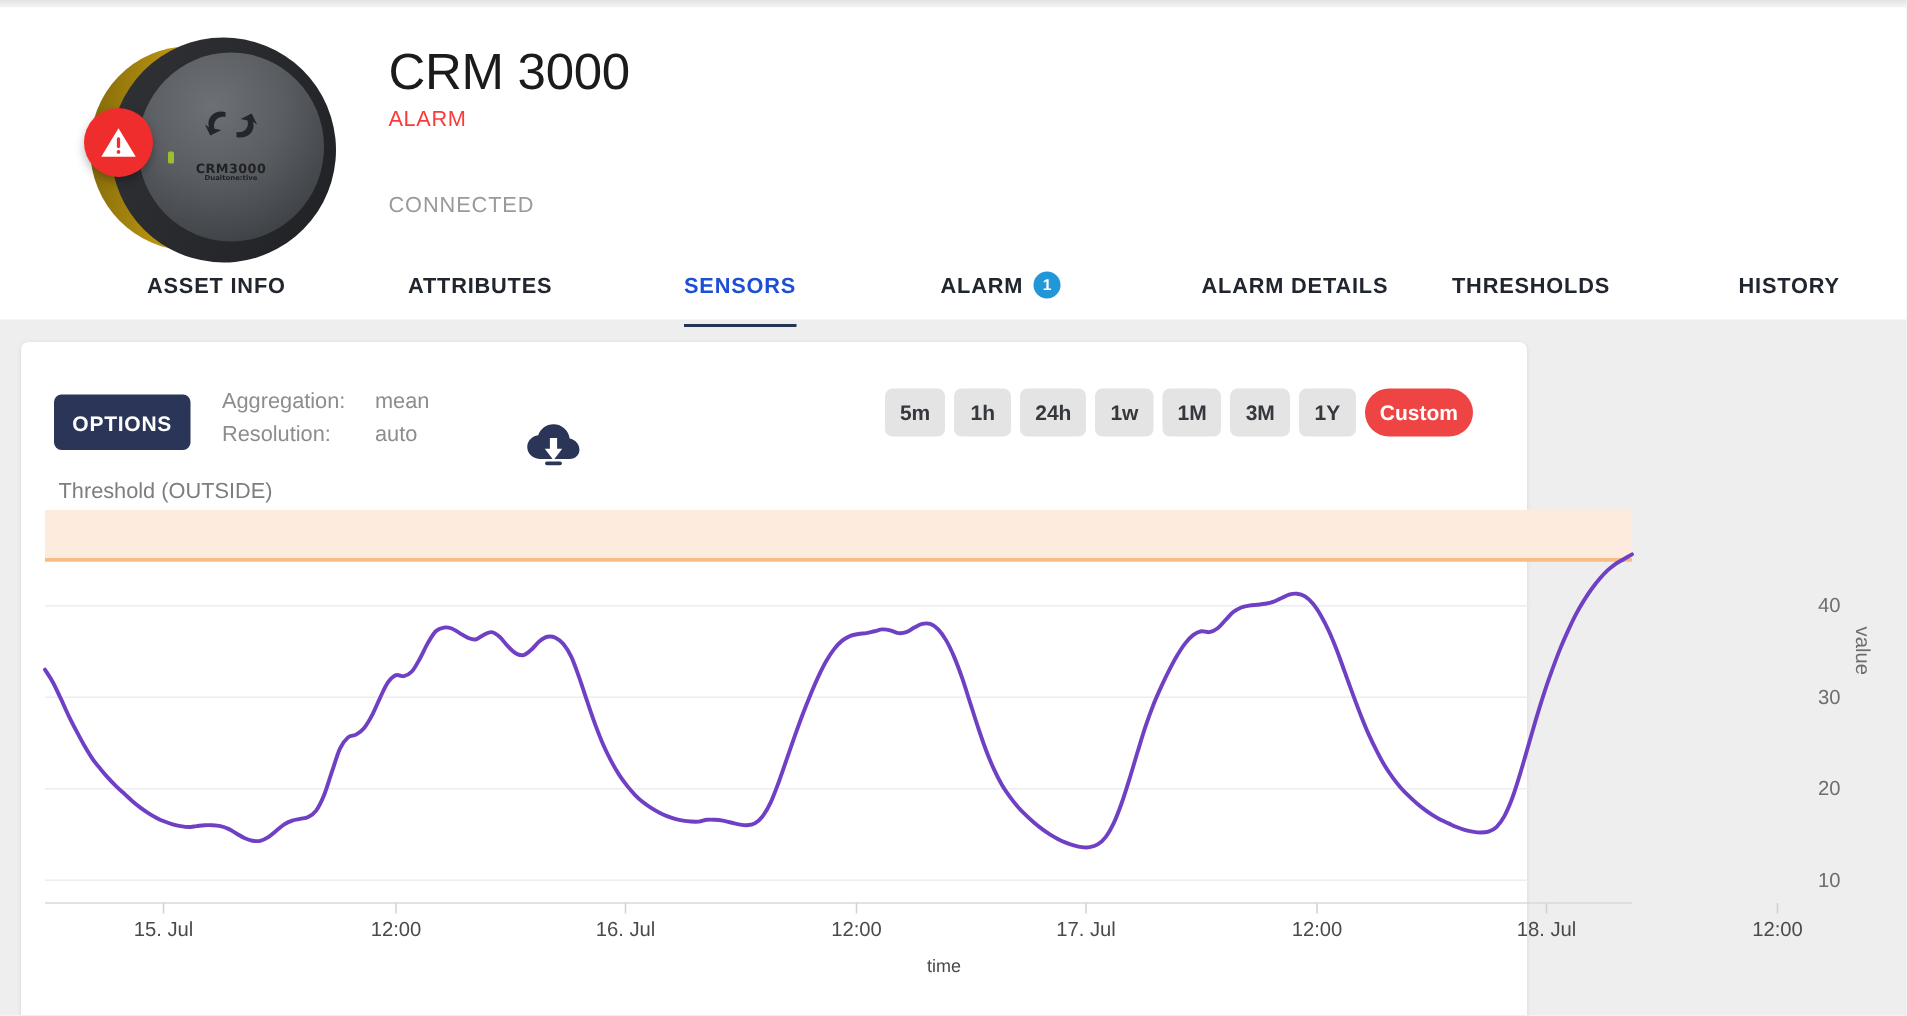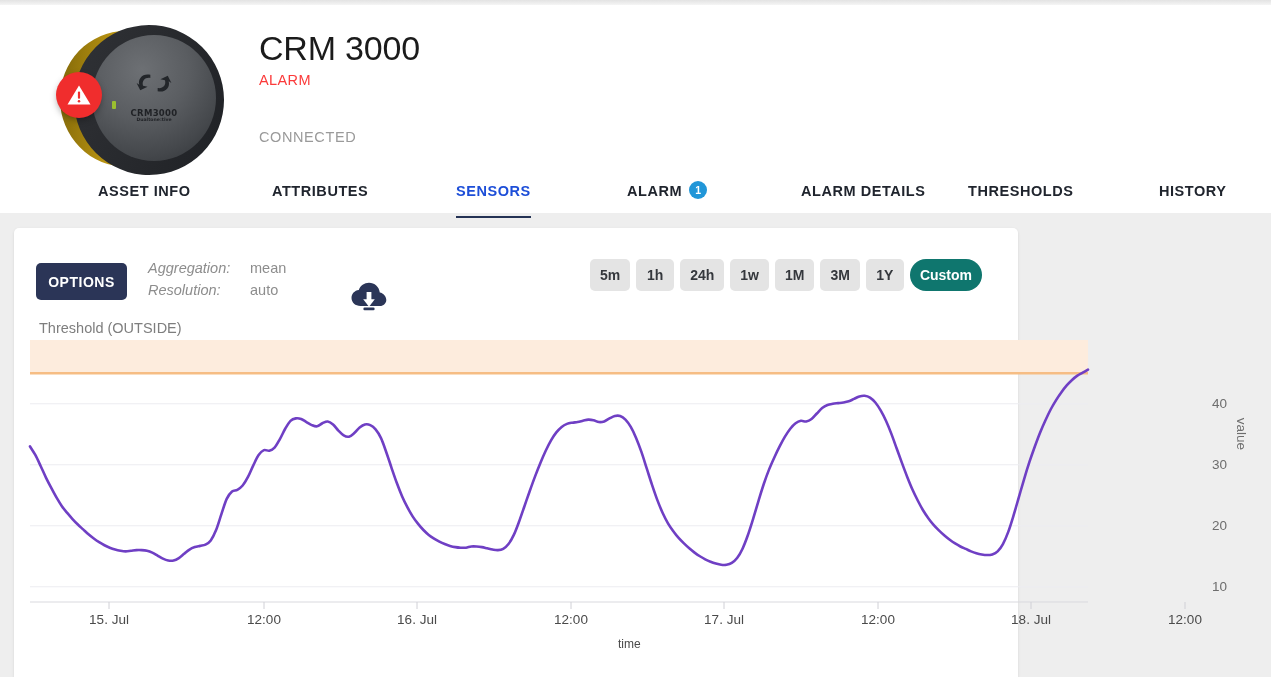--- a/index.html
+++ b/index.html
@@ -112,35 +112,35 @@
 
   
   .options-btn {
     position: absolute; left: 22px; top: 35px; width: 91px; height: 37px;
     background: #2b3557; color: #fff; border: none; border-radius: 5px;
     font-family: inherit; font-size: 14px; font-weight: 700; letter-spacing: .5px;
     cursor: pointer;
   }
   .agg-block { position: absolute; left: 134px; top: 29px; }
   .agg-row { display: flex; font-size: 14.5px; color: #8d8d8d; line-height: 22px; }
-  .agg-label { width: 102px; font-style: italic; }
+  .agg-label { width: 102px; }
   .agg-value { color: #8d8d8d; }
   .download-icon {
     position: absolute; left: 337px; top: 265px; width: 36px; height: 30px; cursor: pointer;
   }
 
   
   .ranges { position: absolute; right: 36px; top: 31px; display: flex; gap: 6px; }
   .range-btn {
     min-width: 38px; height: 32px; padding: 0 10px;
     background: #e4e4e4; color: #35383d; border: none; border-radius: 5px;
     font-family: inherit; font-size: 14px; font-weight: 700; cursor: pointer;
     display: flex; align-items: center; justify-content: center;
   }
-  .range-btn.active { background: #0f766e; color: #ffffff; border-radius: 16px; }
+  .range-btn.active { background: #ef4444; color: #ffffff; border-radius: 16px; }
 
   
   .threshold-caption {
     position: absolute; left: 25px; top: 91px;
     font-size: 14.5px; color: #7e7e7e; line-height: 19px;
   }
 
   
   .chart-area { position: absolute; left: 0; top: 0; width: 1243px; height: 449px; }
   .axis-title-y {

